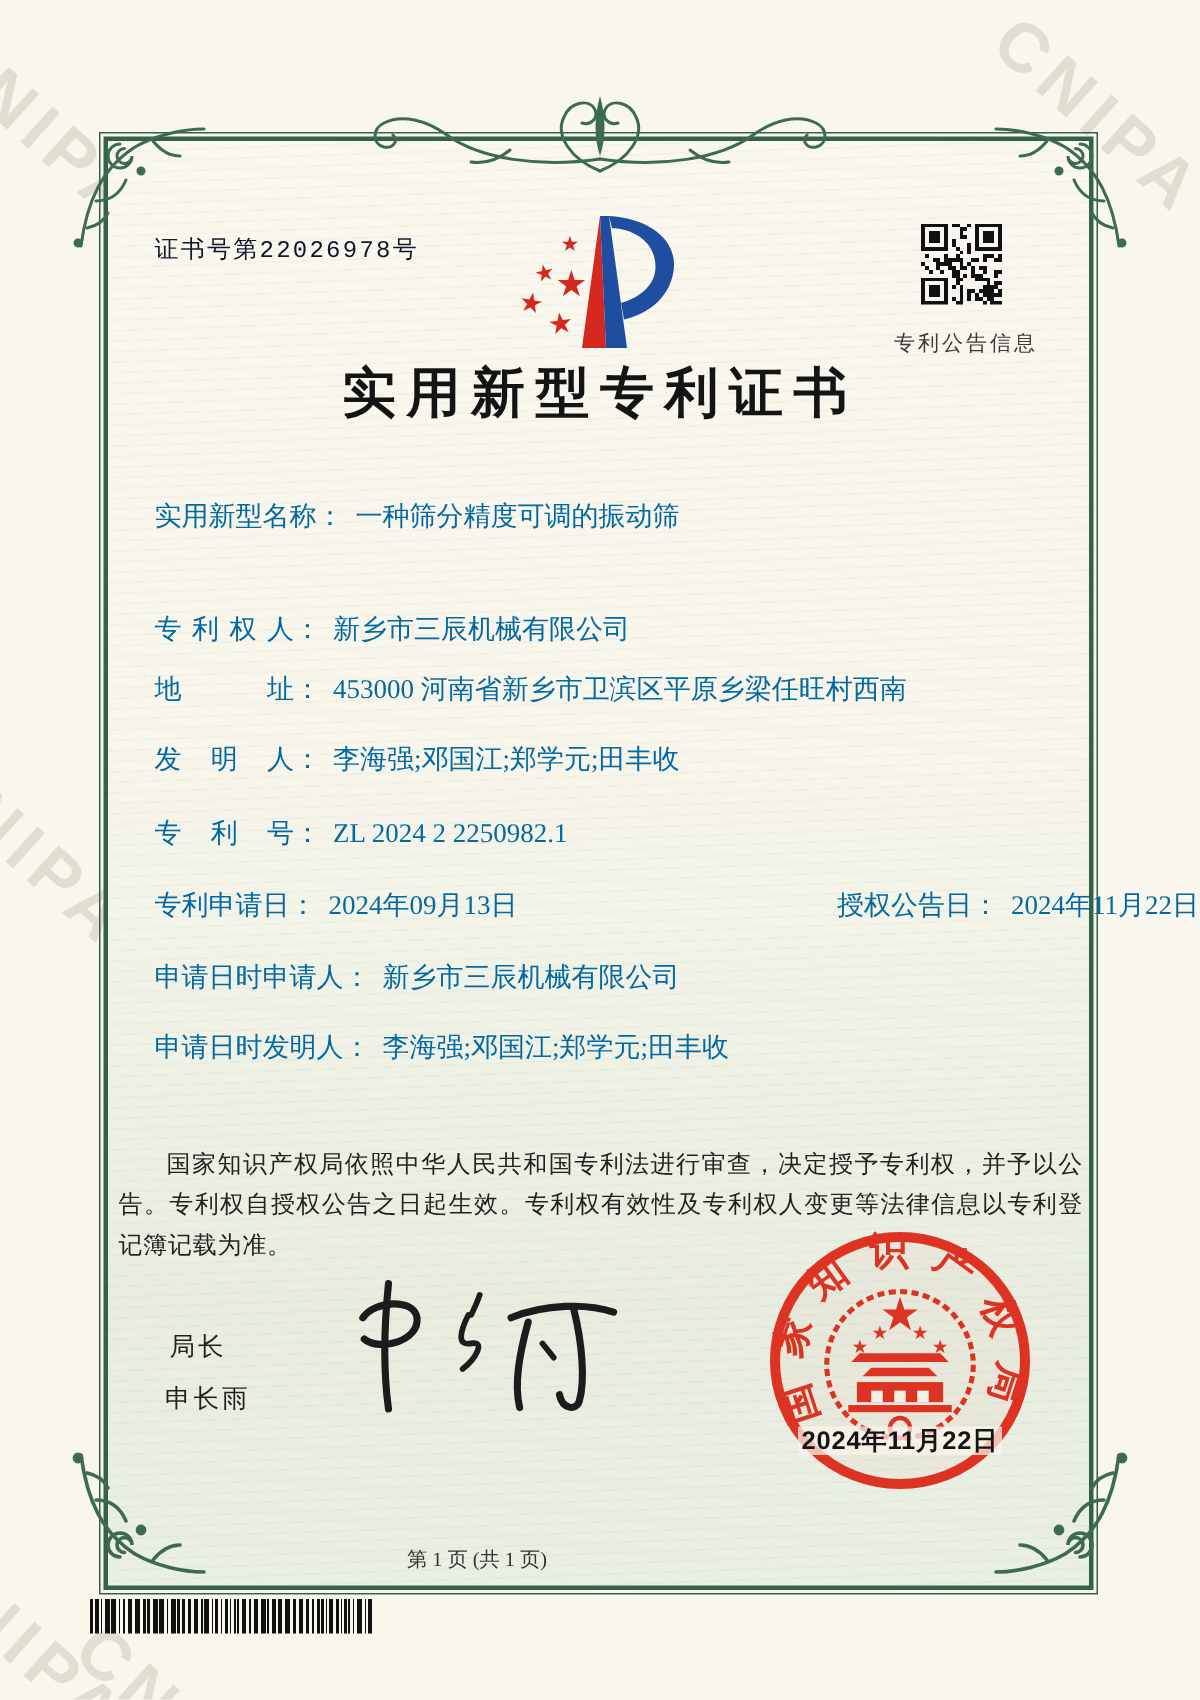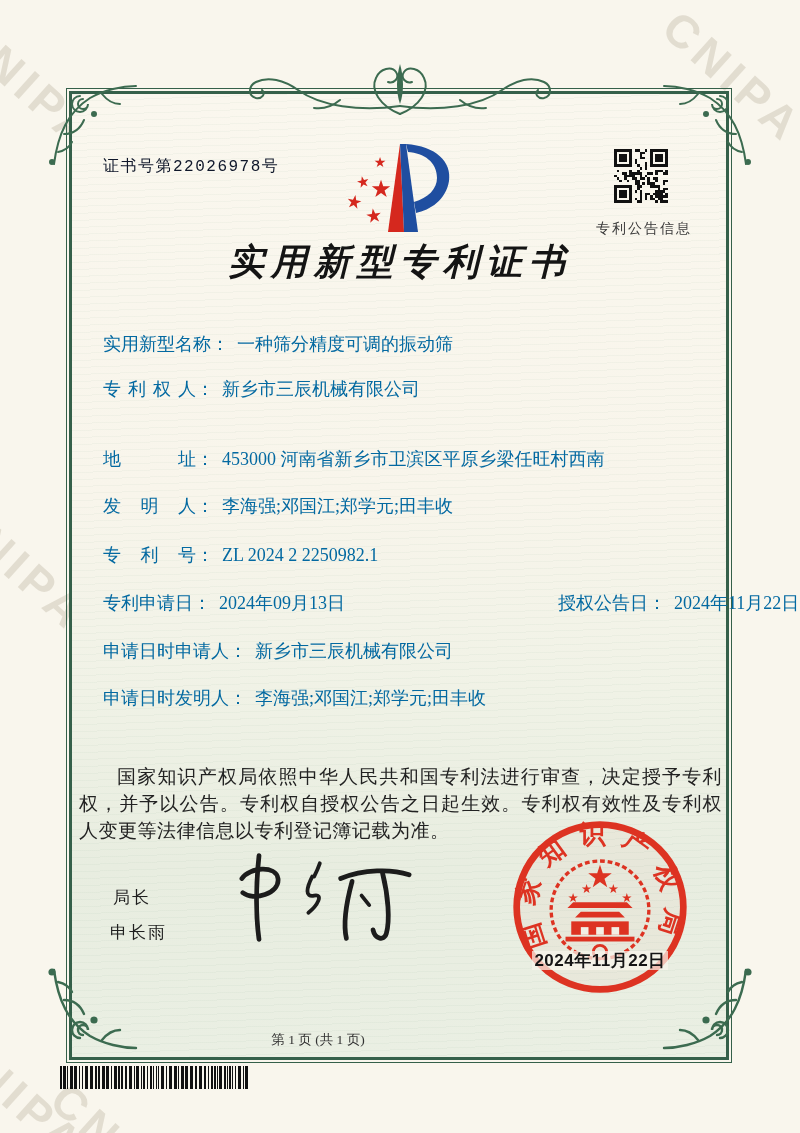--- a/index.html
+++ b/index.html
@@ -26,28 +26,28 @@
   }
   .frame-inner{
     width:100%;height:100%;box-sizing:border-box;
     border:3px solid #35604a;
     background:
       repeating-linear-gradient(178deg, rgba(110,155,125,0.055) 0 1px, rgba(0,0,0,0) 1px 7px),
       linear-gradient(180deg,#faf7ee 0%,#f8f5eb 42%,#f0f2e6 62%,#e8ede0 80%,#eaefe3 100%);
   }
   .cert-no{left:103px;top:156px;font-size:16px;letter-spacing:1.5px;color:#0f172a;font-family:Liberation Mono, monospace;}
   .qr-label{left:592px;top:220px;width:104px;text-align:center;font-size:14px;letter-spacing:2px;color:#3a3a3a;}
-  .title{left:0;top:238px;width:800px;text-align:center;font-size:36px;font-weight:bold;letter-spacing:7px;color:#141414;font-style:italic;}
+  .title{left:0;top:238px;width:800px;text-align:center;font-size:36px;font-weight:bold;letter-spacing:7px;color:#141414;}
   .row{position:absolute;left:103px;font-size:18px;color:#0369a1;white-space:nowrap;font-family:Liberation Serif, serif;}
   .row .just{display:inline-block;width:93px;text-align:justify;text-align-last:justify;}
   .row .colon{margin-right:8px;}
   .col2{position:absolute;left:455px;top:0;}
   .statement{
     position:absolute;left:79px;top:763px;width:643px;
-    font-size:19px;line-height:27px;letter-spacing:0.5px;
+    font-size:16px;line-height:27px;letter-spacing:0.5px;
     text-align:justify;text-indent:2em;color:#222;
   }
   .official{position:absolute;font-family:"Liberation Sans", sans-serif;font-size:17px;color:#1f1f1f;letter-spacing:2px;}
   .seal-date{
     position:absolute;left:506px;top:949px;width:188px;text-align:center;
     font-family:"Liberation Sans", sans-serif;font-size:17px;font-weight:bold;color:#151515;
     letter-spacing:0.5px;
   }
   .seal-date span{background:rgba(248,245,236,0.72);padding:0 2px;}
   .footer{position:absolute;left:0;top:1031px;width:636px;text-align:center;font-size:13.5px;color:#333;}
@@ -266,21 +266,21 @@
     <rect x="6" y="15" width="1" height="5" fill="#111"></rect>
     <rect x="2" y="16" width="3" height="3" fill="#111"></rect>
   </svg>
 <div class="abs qr-label">专利公告信息</div>
 
 <div class="abs title">实用新型专利证书</div>
 
 <div class="row" style="top:332px;">
   <span>实用新型名称</span><span class="colon">：</span><span>一种筛分精度可调的振动筛</span>
 </div>
-<div class="row" style="top:377px;">
+<div class="row" style="top:407px;">
   <span class="just">专利权人</span><span class="colon">：</span><span>新乡市三辰机械有限公司</span>
 </div>
 <div class="row" style="top:447px;">
   <span class="just">地址</span><span class="colon">：</span><span>453000 河南省新乡市卫滨区平原乡梁任旺村西南</span>
 </div>
 <div class="row" style="top:494px;">
   <span class="just">发明人</span><span class="colon">：</span><span>李海强;邓国江;郑学元;田丰收</span>
 </div>
 <div class="row" style="top:543px;width:620px;">
   <span class="just">专利号</span><span class="colon">：</span><span>ZL 2024 2 2250982.1</span>

